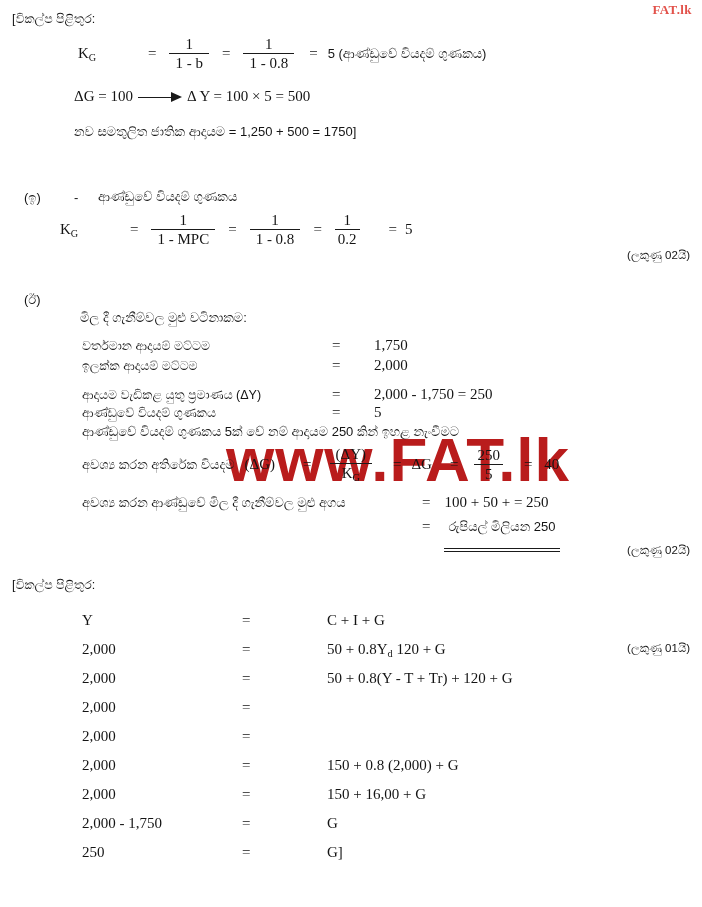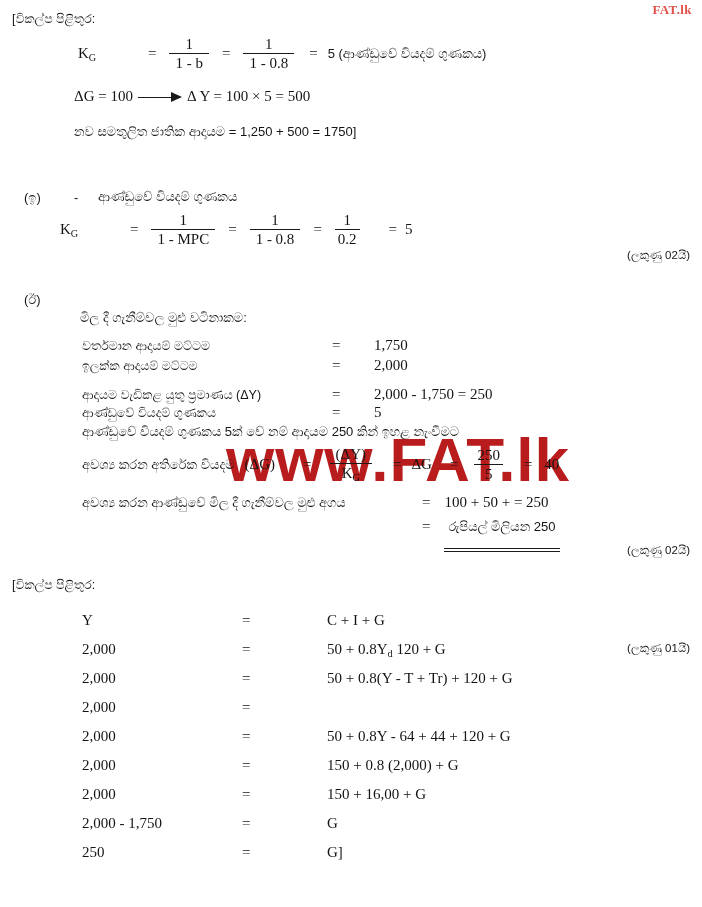--- a/index.html
+++ b/index.html
@@ -306,21 +306,20 @@
   </div>
 
   <div class="tbl-row math" style="left:82px; top:699px;">
     <span class="tbl-lhs">2,000</span>
     <span class="tbl-eq">=</span>
   </div>
 
   <div class="tbl-row math" style="left:82px; top:728px;">
     <span class="tbl-lhs">2,000</span>
     <span class="tbl-eq">=</span>
-    <span class="tbl-rhs">50 + 0.8Y - 64 + 44 + 120 + G</span>
   </div>
 
   <div class="tbl-row math" style="left:82px; top:757px;">
     <span class="tbl-lhs">2,000</span>
     <span class="tbl-eq">=</span>
     <span class="tbl-rhs">150 + 0.8 (2,000) + G</span>
   </div>
 
   <div class="tbl-row math" style="left:82px; top:786px;">
     <span class="tbl-lhs">2,000</span>

